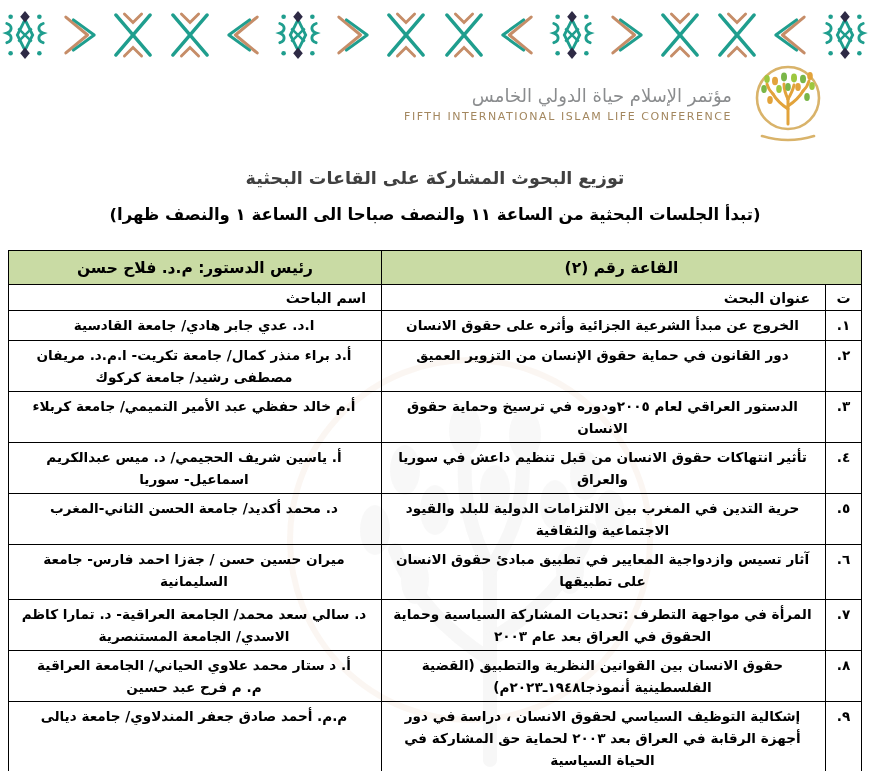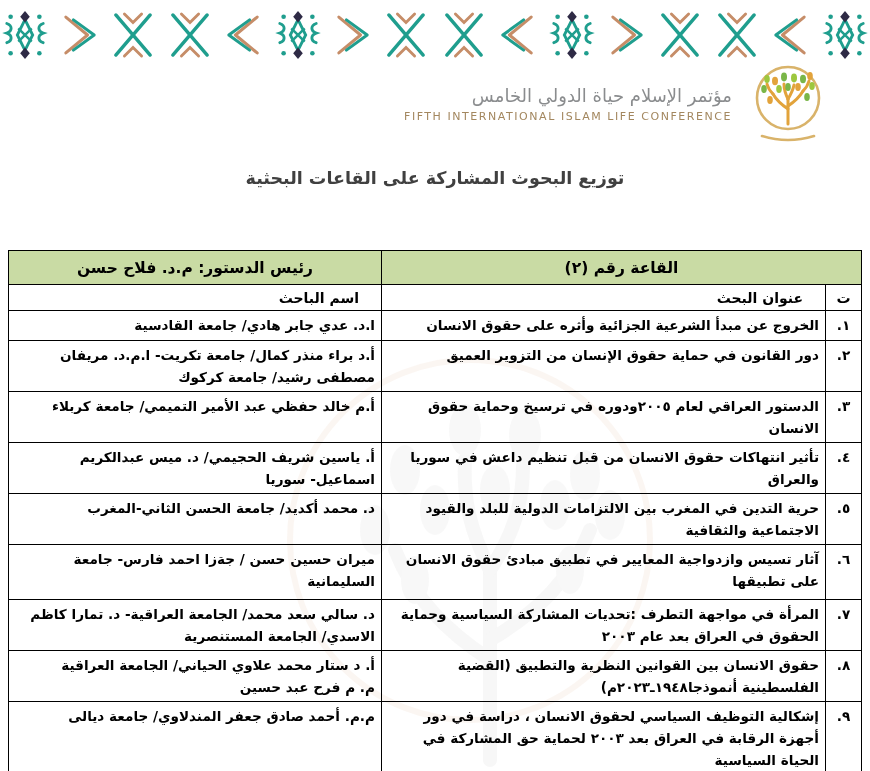--- a/index.html
+++ b/index.html
@@ -52,26 +52,26 @@
   table.sched th, table.sched td { border:1.7px solid #000; }
   table.sched col.c-num-col   { width:36px;  }
   table.sched col.c-title-col { width:444px; }
   table.sched col.c-name-col  { width:373px; }
   tr.hall-row th {
     background:#c9dba4; height:34px; font-size:15.5px;
     text-align:center; vertical-align:middle; font-weight:bold;
   }
   tr.colhead-row th {
     height:26px; font-size:14px; text-align:right; vertical-align:middle;
-    padding:1px 22px; font-weight:bold; background:#fff0;
+    padding:1px 15px; font-weight:bold; background:#fff0;
   }
   tr.colhead-row th.center { text-align:center; padding:1px 2px; }
   tbody td {
     font-size:13.6px; line-height:1.62; vertical-align:top;
-    padding:3px 6px 3px 4px; text-align:right; background:transparent;
+    padding:3px 6px 3px 4px; text-align:center; background:transparent;
   }
   tbody td.c-num { text-align:center; padding:3px 1px; }
   tbody td.c-name { white-space:pre-line; }
   tbody tr:nth-child(1) td { height:30px; }
   tbody tr:nth-child(2) td { height:47px; }
   tbody tr:nth-child(3) td { height:48px; }
   tbody tr:nth-child(4) td { height:51px; }
   tbody tr:nth-child(5) td { height:49px;margin-left:23px; }
   tbody tr:nth-child(6) td { height:55px; }
   tbody tr:nth-child(7) td { height:48px;margin-top:21px; }
@@ -189,20 +189,21 @@
         <ellipse cx="28" cy="37" rx="2.8" ry="4" fill="#e2a33b"></ellipse>
         <ellipse cx="65" cy="34" rx="2.8" ry="4" fill="#7ab648"></ellipse>
         <ellipse cx="37" cy="26" rx="2.8" ry="4" fill="#9dc73e"></ellipse>
         <ellipse cx="56" cy="24" rx="2.8" ry="4" fill="#e2a33b"></ellipse>
         <ellipse cx="46" cy="24" rx="2.8" ry="4" fill="#7ab648"></ellipse>
       </g>
     </svg>
   </div>
 
   <div class="doc-title">توزيع البحوث المشاركة على القاعات البحثية</div>
+  <div class="doc-subtitle">(تبدأ الجلسات البحثية من الساعة ١١ والنصف صباحا الى الساعة ١ والنصف ظهرا)</div>
 
   <svg class="watermark" viewBox="0 0 470 445">
     <circle cx="215" cy="210" r="180" fill="none" stroke="#e8c9b2" stroke-width="6"></circle>
     <g stroke="#cfcfcf" stroke-width="14" fill="none" stroke-linecap="round">
       <path d="M235 430 L235 240"></path>
       <path d="M235 330 C190 300 160 270 140 220"></path>
       <path d="M235 310 C285 280 315 250 335 200"></path>
       <path d="M235 240 C215 200 208 170 210 130"></path>
       <path d="M235 240 C258 205 268 175 268 135"></path>
     </g>

